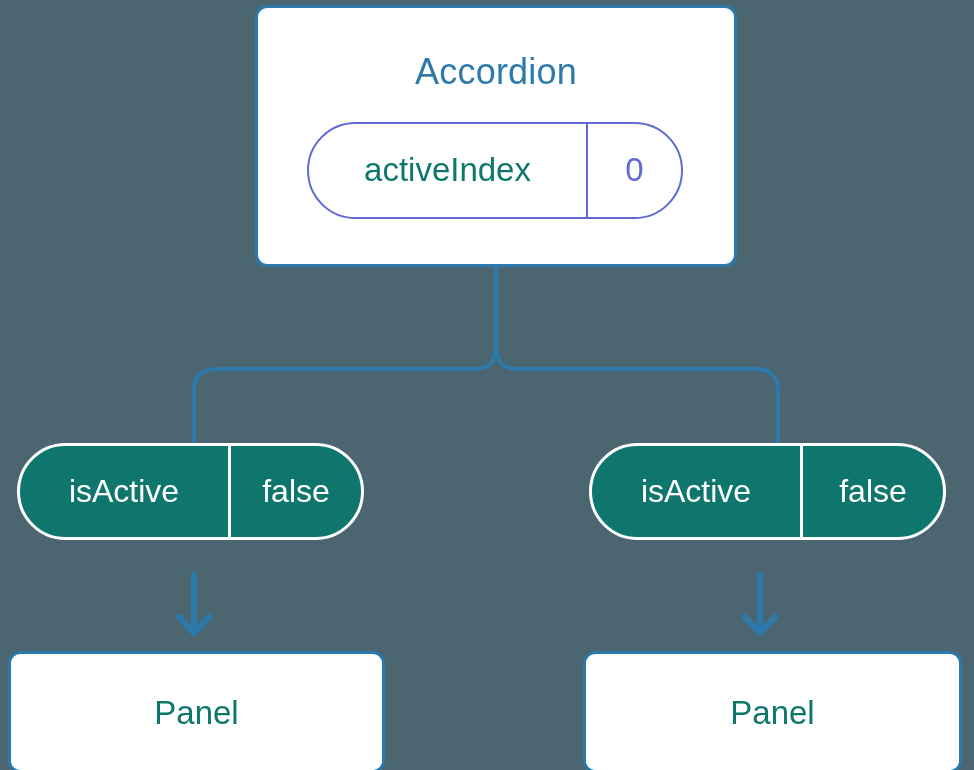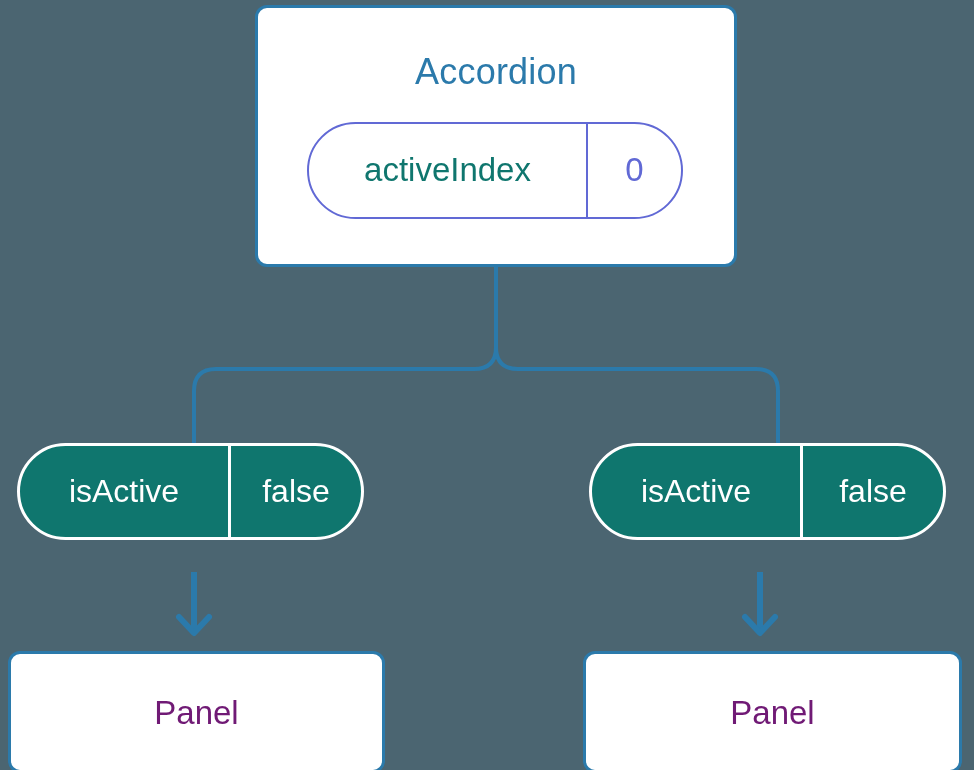--- a/index.html
+++ b/index.html
@@ -140,21 +140,21 @@
     height: 122px;
     background: #ffffff;
     border: 3px solid #2b7aab;
     border-radius: 12px;
     box-sizing: border-box;
     display: flex;
     align-items: center;
     justify-content: center;
   }
   .panel-card .panel-label {
-    color: #701a75;
+    color: #0f766e;
     font-size: 33px;
     line-height: 1;
     white-space: nowrap;
   }
   #panel-left {
     left: 8px;
     width: 377px;
   }
   #panel-right {
     left: 583px;

